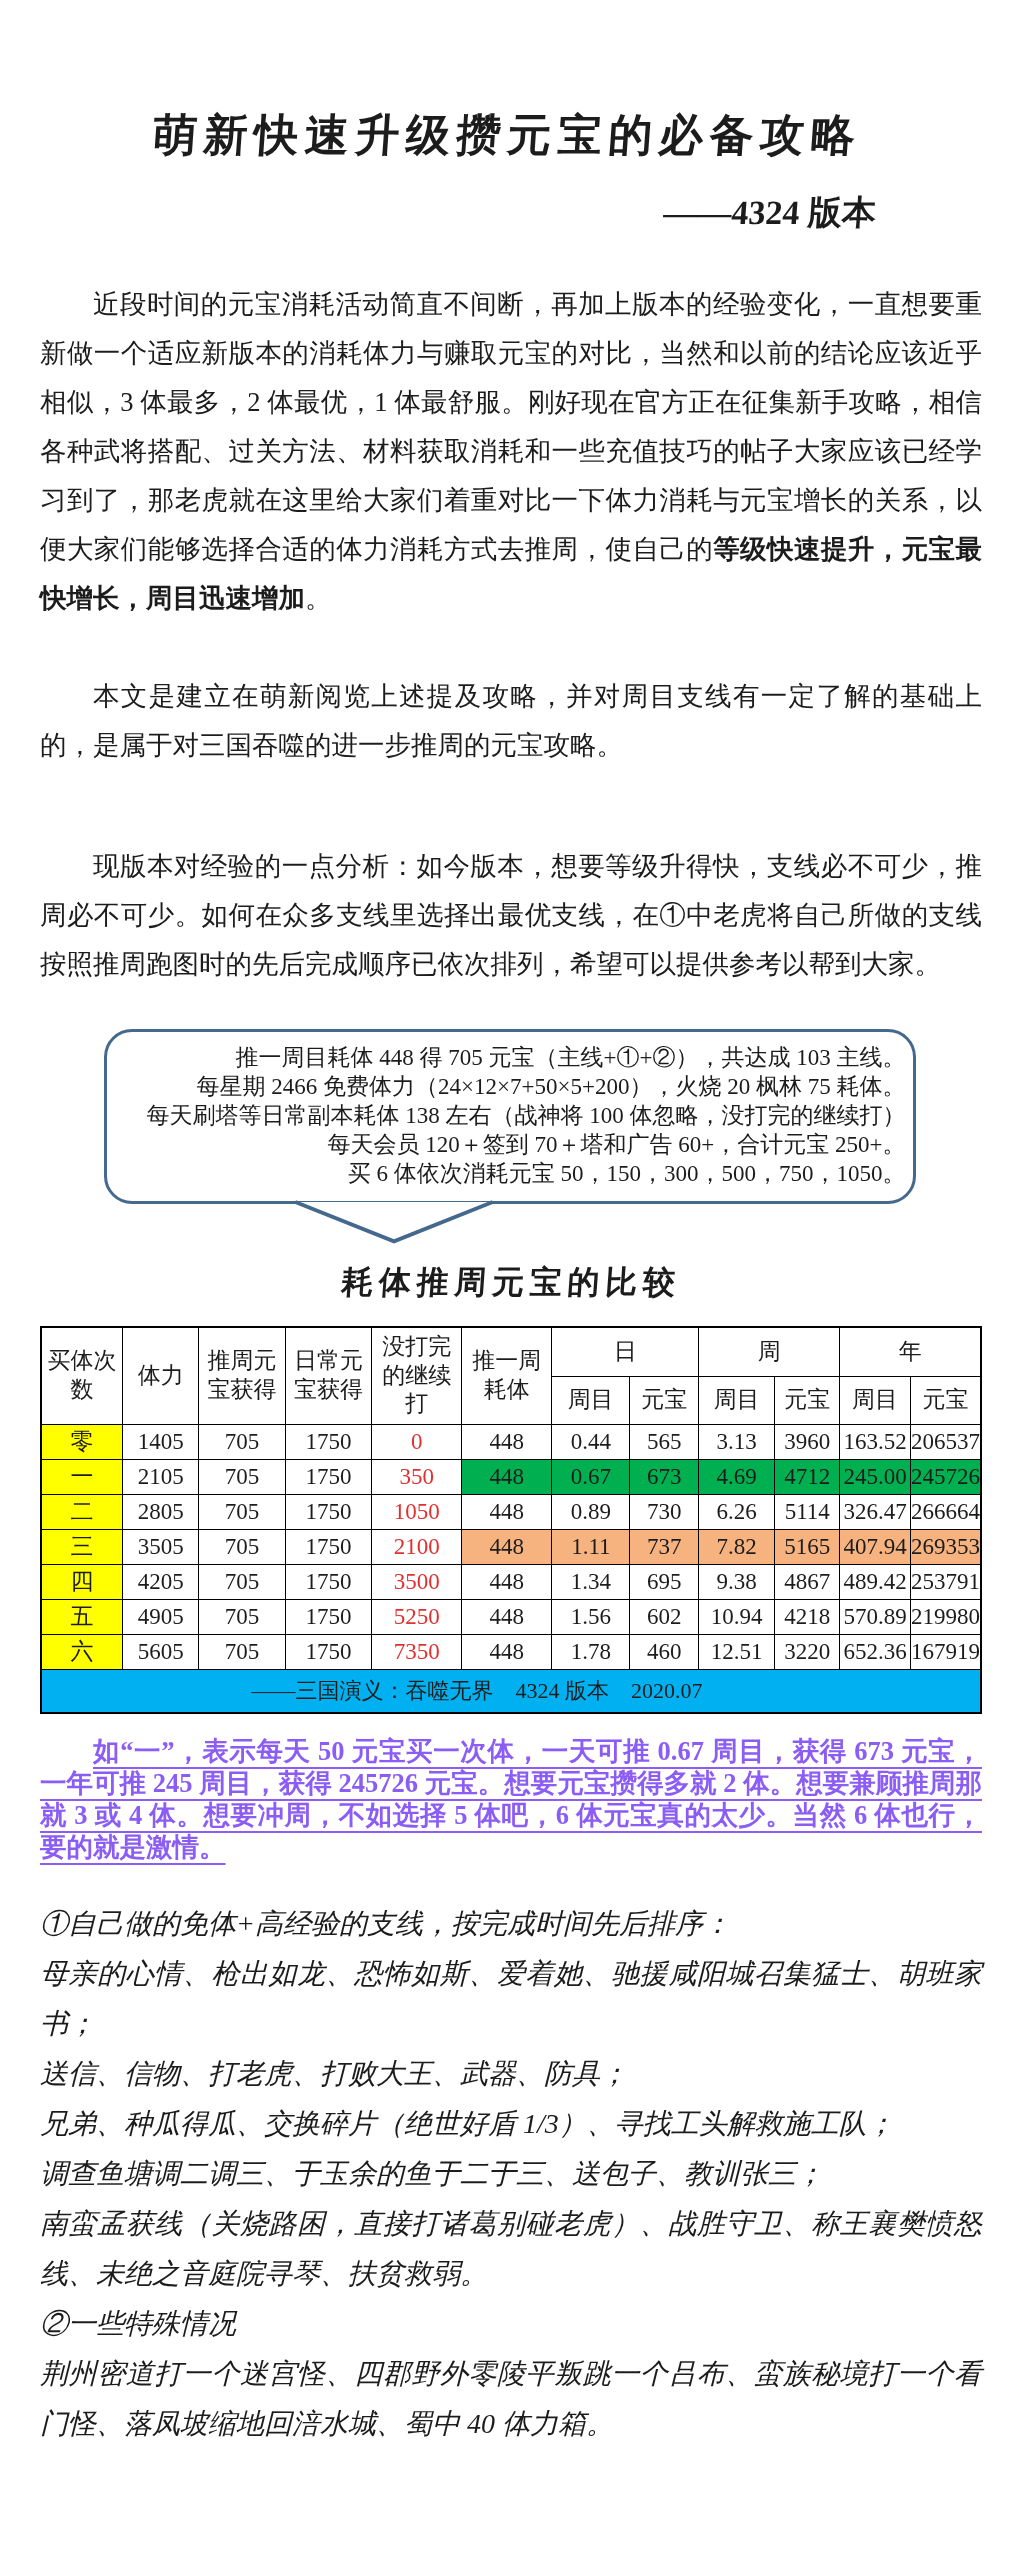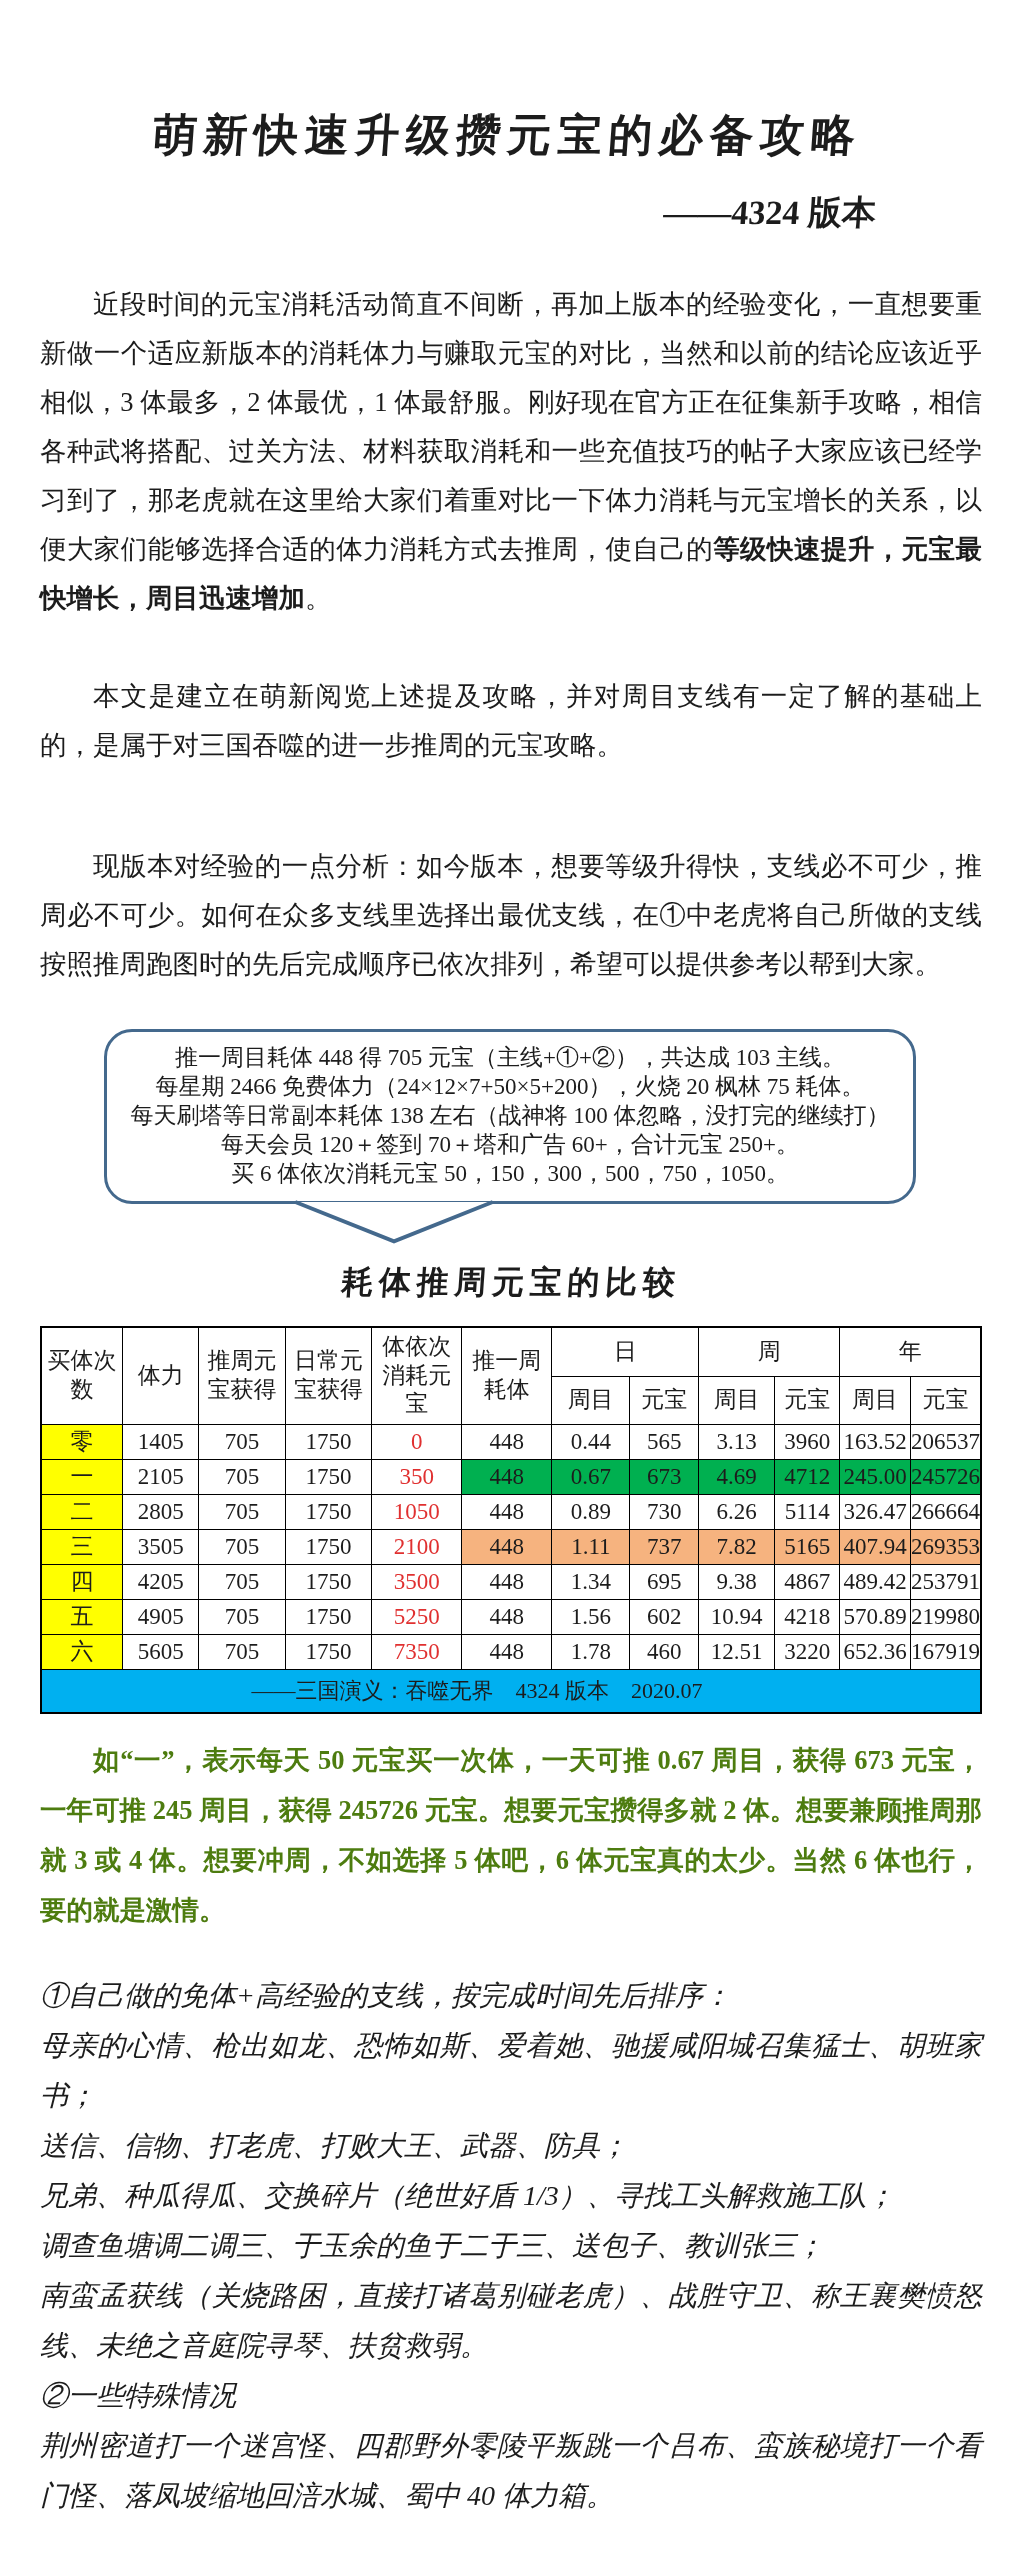--- a/index.html
+++ b/index.html
@@ -13,43 +13,43 @@
                   font-weight:700; transform:skewX(-4deg); }
 
   .body-p { font-size:26.5px; line-height:49px; text-align:justify; text-indent:2em; }
   .p1 { margin-top:44px; }
   .p2 { margin-top:49px; }
   .p3 { margin-top:74px;font-family:Liberation Mono, monospace; }
   .body-p b { font-weight:700; }
 
   .bubble-wrap { position:relative; margin-top:38px; margin-left:64px; width:812px; margin-bottom:57px; }
   .bubble { border:3.8px solid #44698D; border-radius:28px; background:#fff;
-            padding:11.4px 7.6px 13.3px; text-align:center; font-size:23px; line-height:29px; }
+            padding:11.4px 7.6px 13.3px; text-align:right; font-size:23px; line-height:29px; }
   .bubble-tail { position:absolute; left:185px; bottom:-43px; }
 
   .table-title { text-align:center; font-size:32px; font-weight:700; letter-spacing:5.7px;
                  transform:skewX(-4deg); margin-top:1.9px; }
 
   table.cmp { width:100%; border-collapse:collapse; border:2.8px solid #000; margin-top:21px;
               font-size:23px; table-layout:fixed; }
   table.cmp th, table.cmp td { border:1.9px solid #000; text-align:center; font-weight:400; }
   table.cmp thead th { line-height:1.25; padding:4.7px 1.9px; }
   table.cmp tbody td { height:35px; }
   td.lbl { background:#FFFF00; }
   td.red { color:#E03030; }
   td.green { background:#00B050; }
   td.orange { background:#F6B37F; }
   tfoot td { background:#00B0F0; height:44px; text-align:right; padding-right:68px;
              font-weight:700; font-size:22px; }
 
   .note { margin-top:11.4px; font-size:19px; line-height:26.5px; text-indent:2em; text-align:justify; }
 
-  .green-note { margin-top:21px; font-size:26.5px; line-height:50px; text-indent:2em;
-                color:#4d7c0f; font-weight:700; text-align:justify;
-                text-underline-offset:6.6px; text-decoration-thickness:1.9px; }
+  .green-note { margin-top:21px; font-size:26.5px; line-height:32px; text-indent:2em;
+                color:#8b5cf6; font-weight:700; text-align:justify;
+                text-decoration:underline; text-underline-offset:6.6px; text-decoration-thickness:1.9px; }
 
   .quest-list { margin-top:36px; }
   .quest-line { font-size:28px; line-height:50px; text-align:justify;font-style:italic; }
 </style>
 </head>
 <body>
 
 <div class="page">
 
   <h1 class="doc-title">萌新快速升级攒元宝的必备攻略</h1>
@@ -90,21 +90,21 @@
         <col style="width:7.0%">
         <col style="width:7.6%">
         <col style="width:7.6%">
     </colgroup>
     <thead>
       <tr>
         <th rowspan="2">买体次数</th>
         <th rowspan="2">体力</th>
         <th rowspan="2">推周元宝获得</th>
         <th rowspan="2">日常元宝获得</th>
-        <th rowspan="2">体依次消耗元宝</th>
+        <th rowspan="2">没打完的继续打</th>
         <th rowspan="2">推一周耗体</th>
         <th colspan="2">日</th>
         <th colspan="2">周</th>
         <th colspan="2">年</th>
       </tr>
       <tr>
         <th>周目</th>
         <th>元宝</th>
         <th>周目</th>
         <th>元宝</th>

